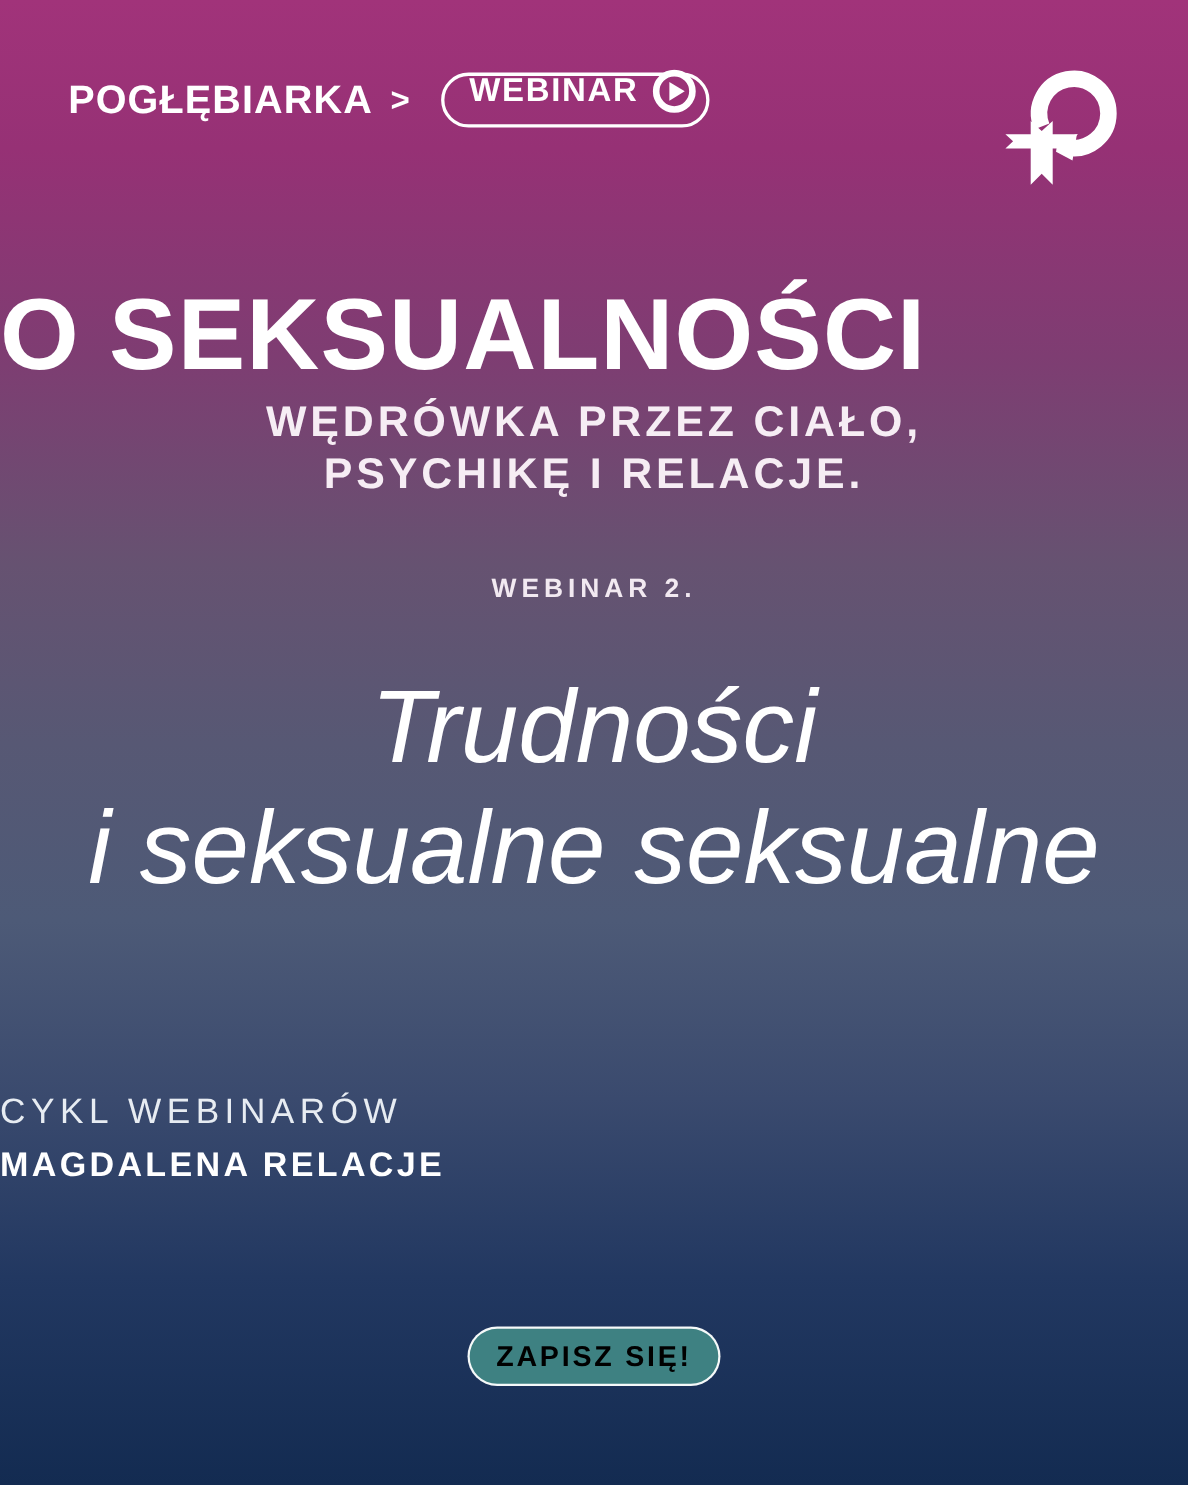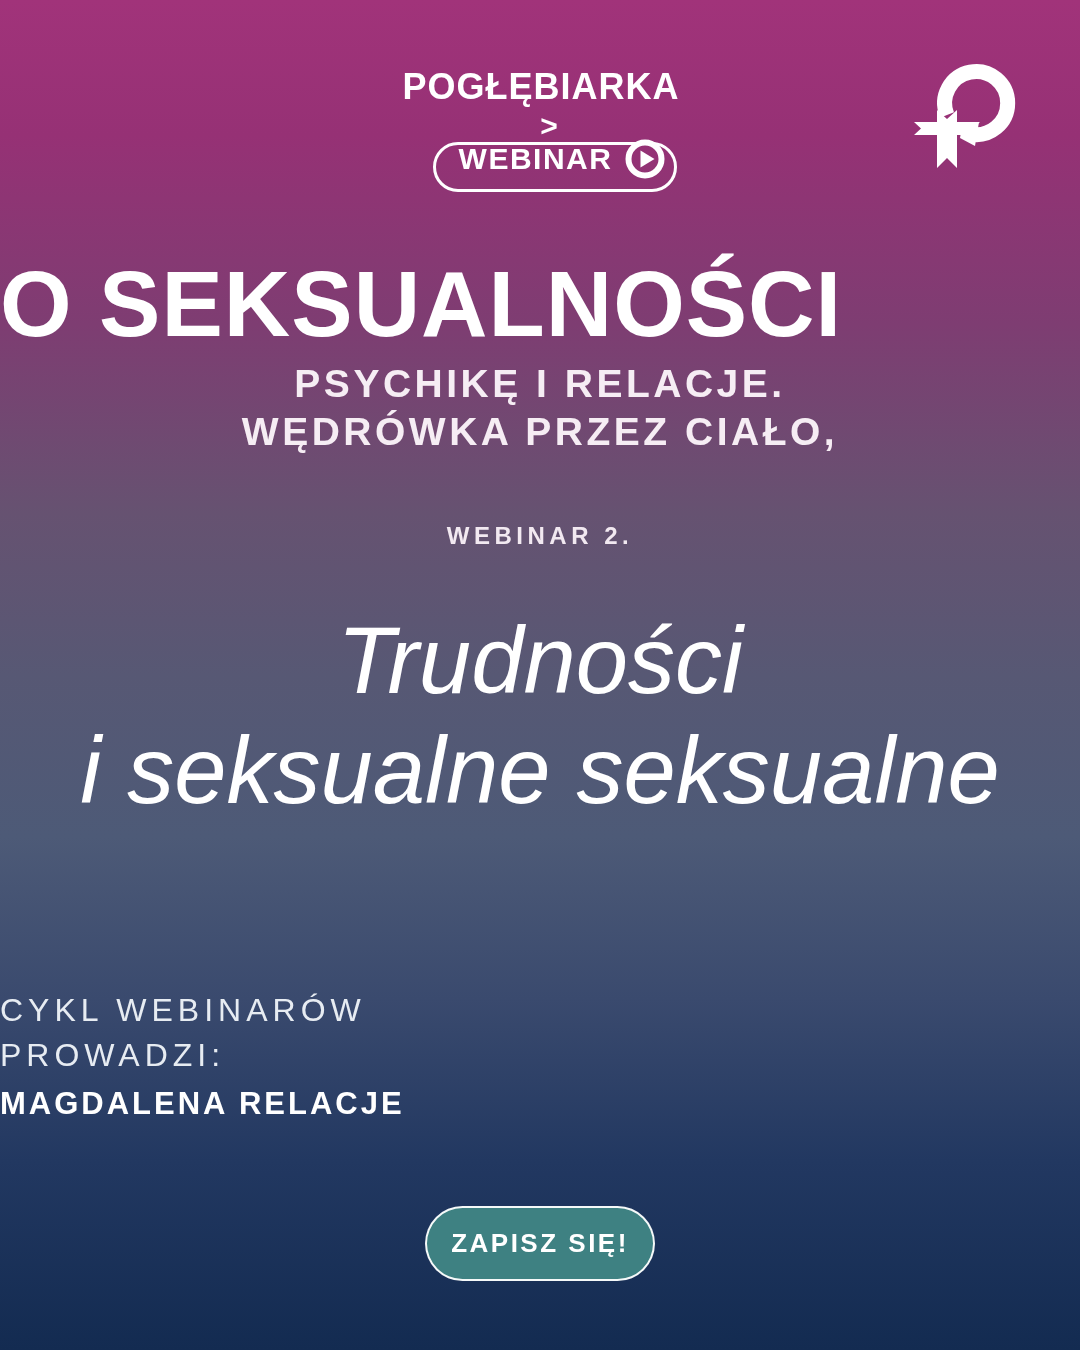--- a/index.html
+++ b/index.html
@@ -21,21 +21,20 @@
   }
 
   
   .header {
     position: absolute;
     top: 66px;
     left: 62px;
     right: 60px;
     display: flex;
     align-items: center;
-    flex-direction: column;
   }
   .brand-name {
     font-size: 36px;
     font-weight: 900;
     letter-spacing: 1px;
     white-space: nowrap;
   }
   .brand-sep {
     font-size: 30px;
     font-weight: 900;
@@ -136,31 +135,31 @@
     color: #ffffff;
   }
 
   
   .cta-button {
     position: absolute;
     top: 1206px;
     left: 50%;
     transform: translateX(-50%);
     width: 230px;
-    height: 75px;
+    height: 54px;
     border-radius: 38px;
     background: var(--cta-bg, #3e8182);
     border: 2px solid rgba(255,255,255,0.95);
     display: flex;
     align-items: center;
     justify-content: center;
     font-size: 26px;
     font-weight: 800;
     letter-spacing: 2.5px;
-    color: #ffffff;
+    color: #000000;
     cursor: pointer;
     white-space: nowrap;
   }
 </style>
 </head>
 <body>
 
 <div class="poster" id="poster" style="background: linear-gradient(rgb(161, 51, 122) 0%, rgb(150, 49, 117) 10%, rgb(126, 61, 114) 24%, rgb(102, 82, 113) 38%, rgb(87, 88, 116) 50%, rgb(77, 90, 119) 62%, rgb(58, 74, 110) 74%, rgb(34, 56, 97) 86%, rgb(19, 43, 81) 100%);">
 
   <div class="header">
@@ -186,32 +185,31 @@
 
       <polygon points="33,52 43,61 53,52 53,110 43,100 33,110" fill="#ffffff"></polygon>
 
       <polygon points="10,64 76,64 69,70.5 76,77 10,77 17,70.5" fill="#ffffff"></polygon>
     </svg>
   </div>
 
   <div class="hero-title">O SEKSUALNOŚCI</div>
 
   <div class="hero-subtitle">
+    <div>WĘDRÓWKA PRZEZ CIAŁO,</div>
     <div>PSYCHIKĘ I RELACJE.</div>
-    <div>WĘDRÓWKA PRZEZ CIAŁO,</div>
   </div>
 
   <div class="hero-kicker">WEBINAR 2.</div>
 
   <div class="episode-title">
     <div>Trudności</div>
     <div>i seksualne seksualne</div>
   </div>
 
   <div class="footer-block">
     <div>CYKL WEBINARÓW</div>
-    <div>PROWADZI:</div>
     <div class="host-name">MAGDALENA RELACJE</div>
   </div>
 
   <div class="cta-button">ZAPISZ SIĘ!</div>
 
 </div>
 
 </body></html>

